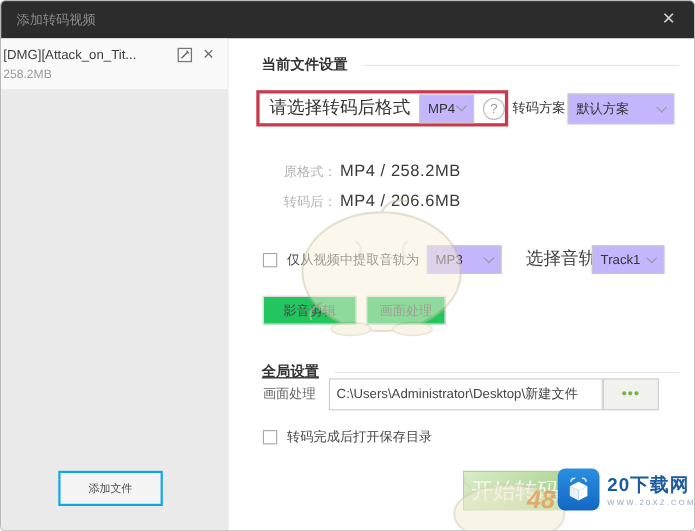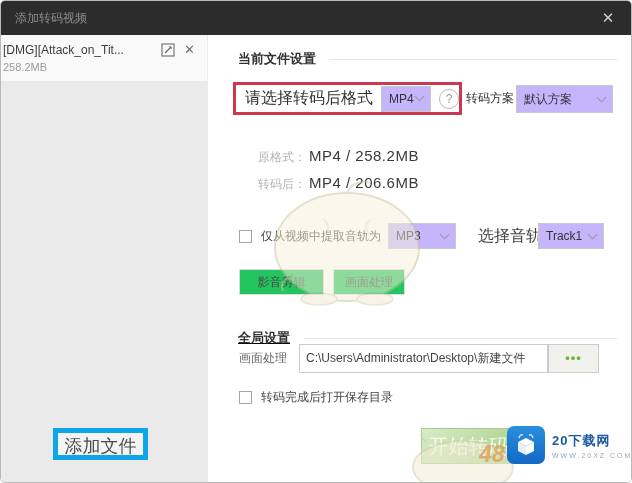--- a/index.html
+++ b/index.html
@@ -14,21 +14,21 @@
   
   .left-panel{position:absolute;top:34px;left:0;width:207px;bottom:0;background:#eaeaea;}
   .file-item{position:absolute;top:0;left:0;right:1px;height:46px;background:#f9f9f9;
     padding:7px 10px 0 2px;box-sizing:border-box;}
   .file-row{display:flex;align-items:center;}
   .file-name{font-size:12px;color:#3d3d3d;flex:1;white-space:nowrap;overflow:hidden;}
   .file-edit{margin:0 7px 0 4px;display:flex;align-items:center;cursor:pointer;}
   .file-remove{font-size:13px;color:#6f6f6f;cursor:pointer;padding:0 2px;}
   .file-size{font-size:11px;color:#9b9b9b;margin-top:4px;}
   .add-file{position:absolute;left:52px;bottom:22px;width:95px;height:32px;background:#f4f4f4;
-    border:5px solid #0ea5e9;font-size:18px;color:#4c4c4c;font-family:inherit;cursor:pointer;}
+    border:2px solid #0ea5e9;font-size:10px;color:#4c4c4c;font-family:inherit;cursor:pointer;}
   
   .right-panel{position:absolute;left:207px;top:34px;right:0;bottom:0;background:#fff;}
   .sec-hdr{position:absolute;left:30px;right:14px;display:flex;align-items:center;}
   .sec1{top:15px;} .sec2{top:294px;text-decoration:underline;}
   .sec-title{font-size:13px;font-weight:bold;color:#333;}
   .sec-line{flex:1;height:1px;background:#e6e6e6;margin-left:14px;}
   .redbox{position:absolute;left:25px;top:47px;width:229px;height:33px;border:3px solid #c93a4e;
     box-sizing:border-box;display:flex;align-items:center;padding-left:9px;gap:8px;background:#fff;}
   .lbl12{font-size:16px;color:#333;white-space:nowrap;}
   .select{display:flex;align-items:center;justify-content:space-between;background:#c4b5fd;
@@ -64,21 +64,21 @@
     border:1px solid #ccc;box-sizing:border-box;color:#76b43c;font-size:13px;letter-spacing:1px;
     text-align:center;line-height:25px;font-weight:bold;cursor:pointer;}
   .row-open{position:absolute;left:31px;top:354px;height:16px;display:flex;align-items:center;}
   .start-btn{position:absolute;left:213px;top:393px;width:95px;height:36px;border:1px solid #a9cd8d;
     background:linear-gradient(135deg,#d9ecc9,#a6cf87);color:#f6fbf1;font-size:20px;
     font-family:Liberation Mono, monospace;cursor:pointer;}
   .logo{position:absolute;left:299px;top:391px;display:flex;align-items:center;z-index:7;}
   .logo-box{width:38px;height:38px;border-radius:7px;background:linear-gradient(180deg,#2a8fe0,#1268c4);
     display:flex;align-items:center;justify-content:center;flex:0 0 auto;}
   .logo-text{margin-left:7px;}
-  .logo-name{font-size:13px;font-weight:bold;color:#1d5aa0;letter-spacing:1px;}
+  .logo-name{font-size:17px;font-weight:bold;color:#1d5aa0;letter-spacing:1px;}
   .logo-url{font-size:7px;color:#9aa7bb;letter-spacing:2px;margin-top:2px;}
   
   .mascot{position:absolute;left:262px;top:178px;width:168px;height:128px;opacity:.5;z-index:5;pointer-events:none;}
   .mascot2{position:absolute;left:402px;top:432px;width:130px;height:50px;opacity:.55;z-index:6;pointer-events:none;}
   .wm-num{position:absolute;left:478px;top:440px;font-size:23px;font-weight:bold;font-style:italic;
     color:#e09a4f;opacity:.75;z-index:6;pointer-events:none;}
 </style>
 </head>
 <body>
 

